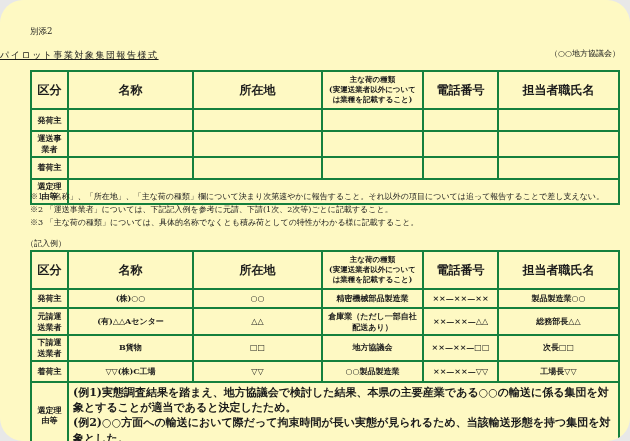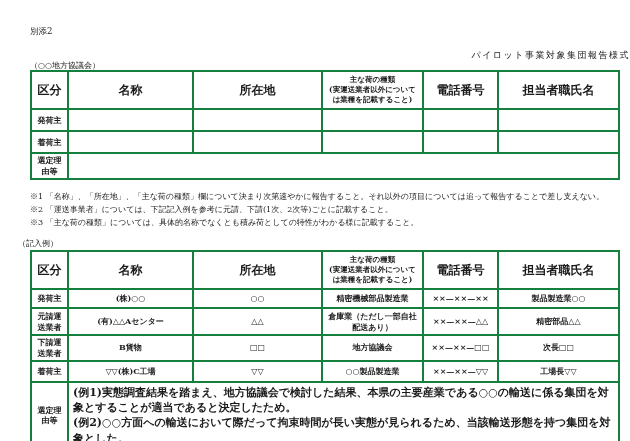--- a/index.html
+++ b/index.html
@@ -1,23 +1,23 @@
 <!DOCTYPE html>
 <html><head>
 <meta charset="utf-8">
 <style>
   html,body{margin:0;padding:0;background:#e8e8e8;}
   .page{
-    width:630px;height:441px;position:relative;background:#ffffff;
+    width:630px;height:441px;position:relative;background:#fef9c3;
     font-family:"DejaVu Serif","Liberation Serif",serif;color:#1b1b1b;
-    margin:0 auto;overflow:hidden;
+    margin:0 auto;overflow:hidden;border-radius:23px;
   }
   .attachment{position:absolute;left:30px;top:26px;font-size:8.5px;}
-  .title{position:absolute;left:0;top:49px;width:100%;text-align:right;font-size:9px;letter-spacing:1.5px;}
-  .council{position:absolute;left:30px;top:60px;width:590px;text-align:left;font-size:8px;}
+  .title{position:absolute;left:0;top:49px;width:100%;text-align:left;font-size:9px;letter-spacing:1.5px;text-decoration:underline;}
+  .council{position:absolute;left:30px;top:48px;width:590px;text-align:right;font-size:8px;}
   table.t{
     position:absolute;left:30px;width:588px;border-collapse:collapse;table-layout:fixed;
     font-size:8px;border:2px solid #9a9a9a;
   }
   .t th,.t td{
     border:2px solid #15803d;text-align:center;vertical-align:middle;
     padding:1px 3px;font-weight:bold;line-height:1.35;overflow:hidden;
   }
   .t1{top:70px;}
   .t2{top:250px;}
@@ -26,21 +26,21 @@
   th.cargo-h{white-space:pre-line;font-size:7.5px;line-height:1.3;}
   .t1 tr.r-std{height:22px;}
   .t1 tr.r-reason{height:15px;}
   .t2 tr.r1{height:19px;}
   .t2 tr.r2{height:27px;padding-left:32px;}
   .t2 tr.r3{height:22px;}
   .t2 tr.r4{height:21px;}
   .t2 tr.r-reason{height:30px;}
   td.reason-cell{text-align:left;font-size:11px;padding:2px 4px;line-height:1.4;}
   .notes{position:absolute;left:30px;top:190px;width:596px;font-size:8px;line-height:13px;}
-  .example-label{position:absolute;left:18px;top:238px;font-size:8px;}
+  .example-label{position:absolute;left:26px;top:238px;font-size:8px;}
 </style>
 </head>
 <body>
 
 <div class="page">
 
   <div class="attachment">別添2</div>
   <div class="title">パイロット事業対象集団報告様式</div>
   <div class="council">（○○地方協議会）</div>
 
@@ -59,20 +59,28 @@
       <th>名称</th>
       <th>所在地</th>
       <th class="cargo-h">主な荷の種類
 (実運送業者以外について
 は業種を記載すること)</th>
       <th>電話番号</th>
       <th>担当者職氏名</th>
     </tr>
     <tr class="r-std">
       <td>発荷主</td>
+      <td></td>
+      <td></td>
+      <td></td>
+      <td></td>
+      <td></td>
+    </tr>
+    <tr class="r-std">
+      <td>運送事業者</td>
       <td></td>
       <td></td>
       <td></td>
       <td></td>
       <td></td>
     </tr>
     <tr class="r-std">
       <td>着荷主</td>
       <td></td>
       <td></td>
@@ -122,21 +130,21 @@
       <td>精密機械部品製造業</td>
       <td>××—××—××</td>
       <td>製品製造業○○</td>
     </tr>
     <tr class="r2">
       <td>元請運送業者</td>
       <td>(有)△△Aセンター</td>
       <td>△△</td>
       <td>倉庫業（ただし一部自社配送あり）</td>
       <td>××—××—△△</td>
-      <td>精密部品△△</td>
+      <td>総務部長△△</td>
     </tr>
     <tr class="r3">
       <td>下請運送業者</td>
       <td>B貨物</td>
       <td>□□</td>
       <td>地方協議会</td>
       <td>××—××—□□</td>
       <td>次長□□</td>
     </tr>
     <tr class="r4">

